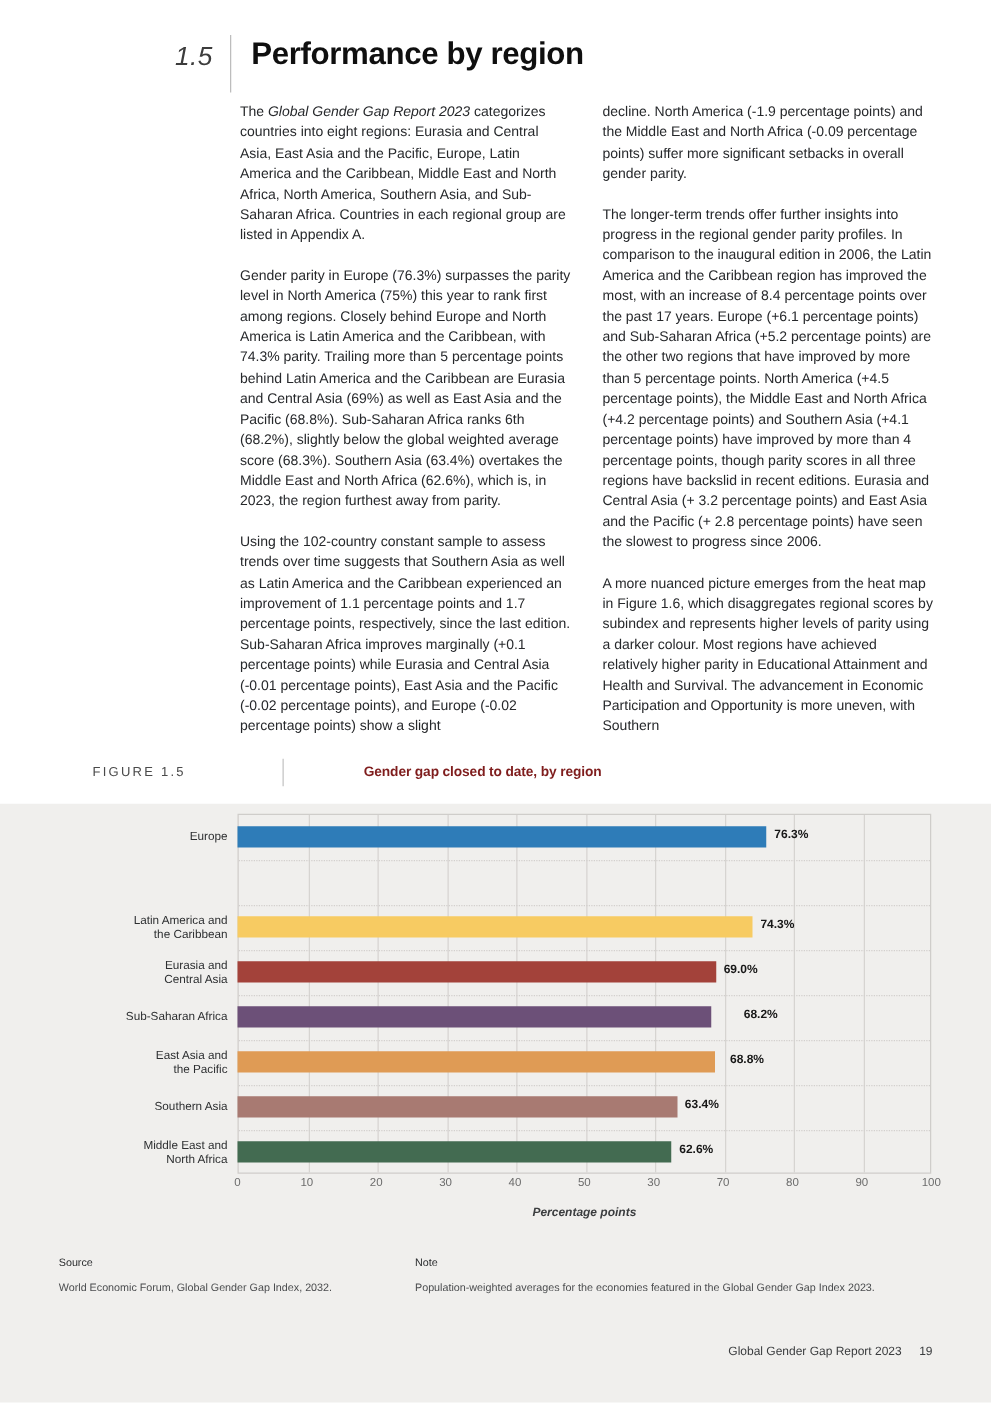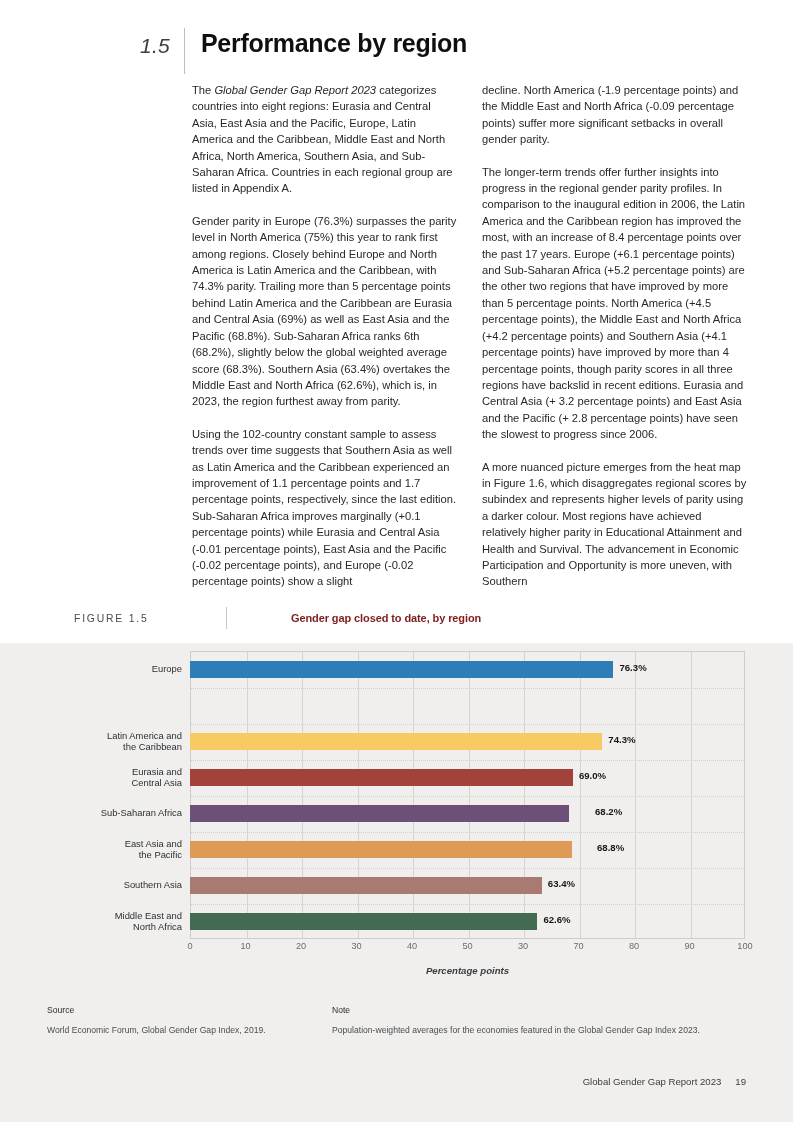--- a/index.html
+++ b/index.html
@@ -333,21 +333,21 @@
           <div class="bar-wrap" style="top: 9.5px;">
             <div class="bar" style="width: 378.51px; background: rgb(108, 80, 120);"></div>
             <div class="bar-value" style="left: 405px;">68.2%</div>
           </div>
         </div>
         <div class="row" style="top: 180px; height: 36px;">
           <div class="row-label">East Asia and
 the Pacific</div>
           <div class="bar-wrap" style="top: 9.5px;">
             <div class="bar" style="width: 381.84px; background: rgb(223, 155, 85);"></div>
-            <div class="bar-value" style="left: 407px;">68.8%</div>
+            <div class="bar-value" style="left: 394px;">68.8%</div>
           </div>
         </div>
         <div class="row" style="top: 216px; height: 36px;">
           <div class="row-label">Southern Asia</div>
           <div class="bar-wrap" style="top: 9.5px;">
             <div class="bar" style="width: 351.87px; background: rgb(168, 122, 114);"></div>
             <div class="bar-value" style="left: 357.87px;">63.4%</div>
           </div>
         </div>
         <div class="row" style="top: 252px; height: 36px;">
@@ -371,21 +371,21 @@
         <div class="xtick" style="left: 444px;">80</div>
         <div class="xtick" style="left: 499.5px;">90</div>
         <div class="xtick" style="left: 555px;">100</div>
       </div>
     <div class="xaxis-title">Percentage points</div>
   </div>
 
   <div class="notes">
     <div class="note-col-source">
       <div class="note-head">Source</div>
-      <div class="note-body">World Economic Forum, Global Gender Gap Index, 2019.</div>
+      <div class="note-body">World Economic Forum, Global Gender Gap Index, 2032.</div>
     </div>
     <div class="note-col-note">
       <div class="note-head">Note</div>
       <div class="note-body">Population-weighted averages for the economies featured in the Global Gender Gap Index 2023.</div>
     </div>
   </div>
 
   <div class="footer">
     <span>Global Gender Gap Report 2023</span><span class="page-num">19</span>
   </div>

